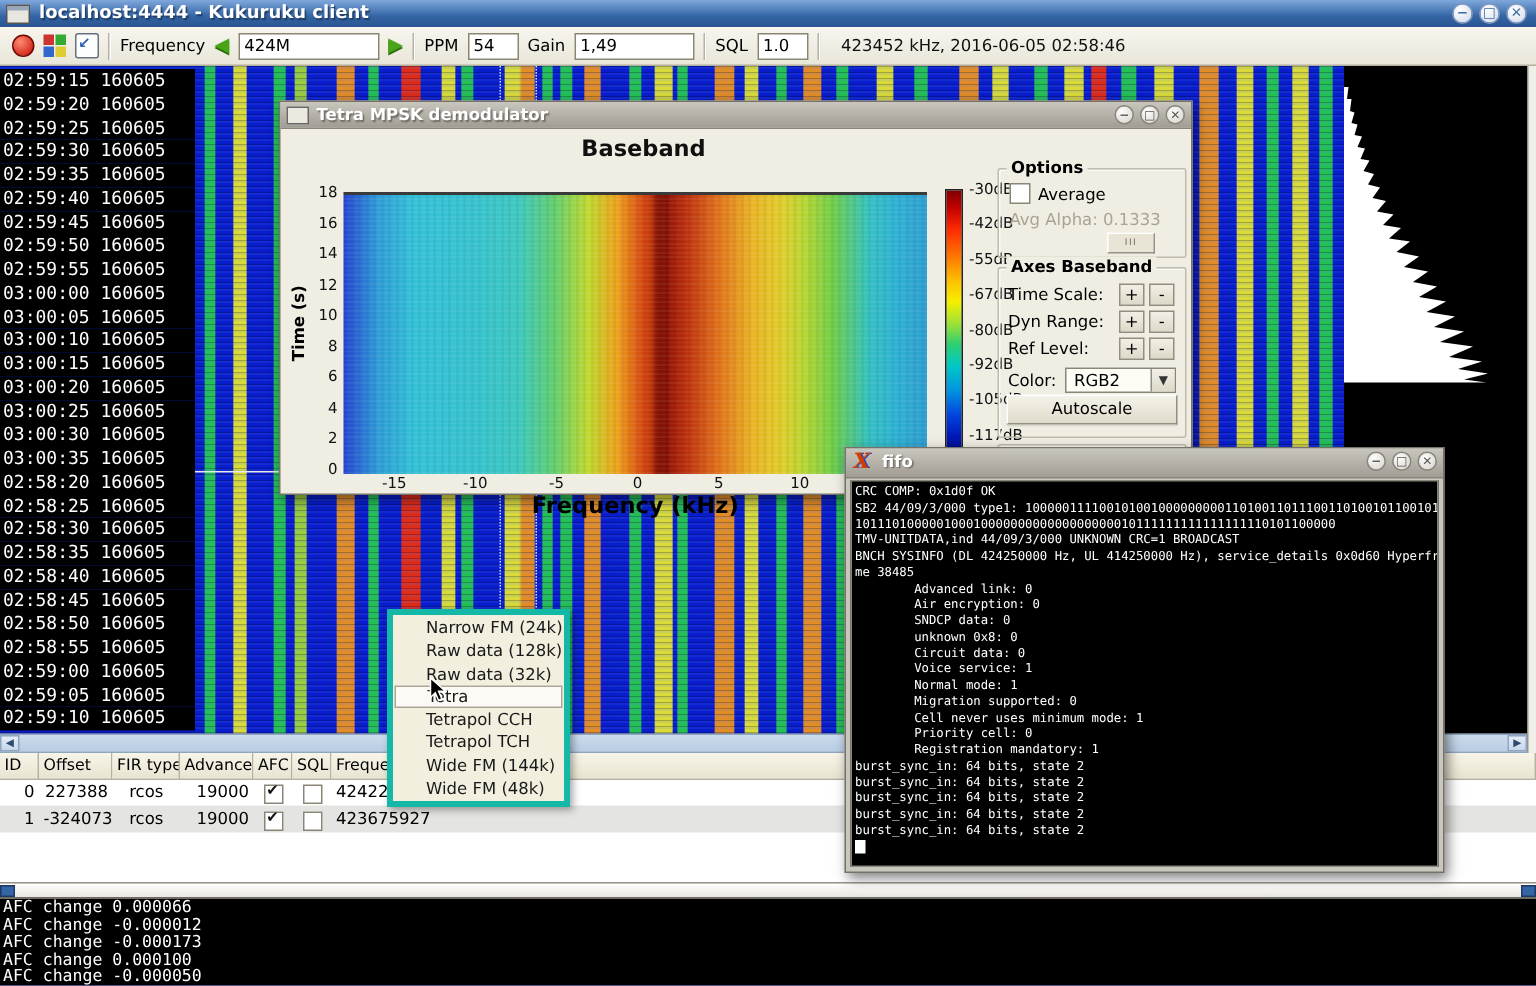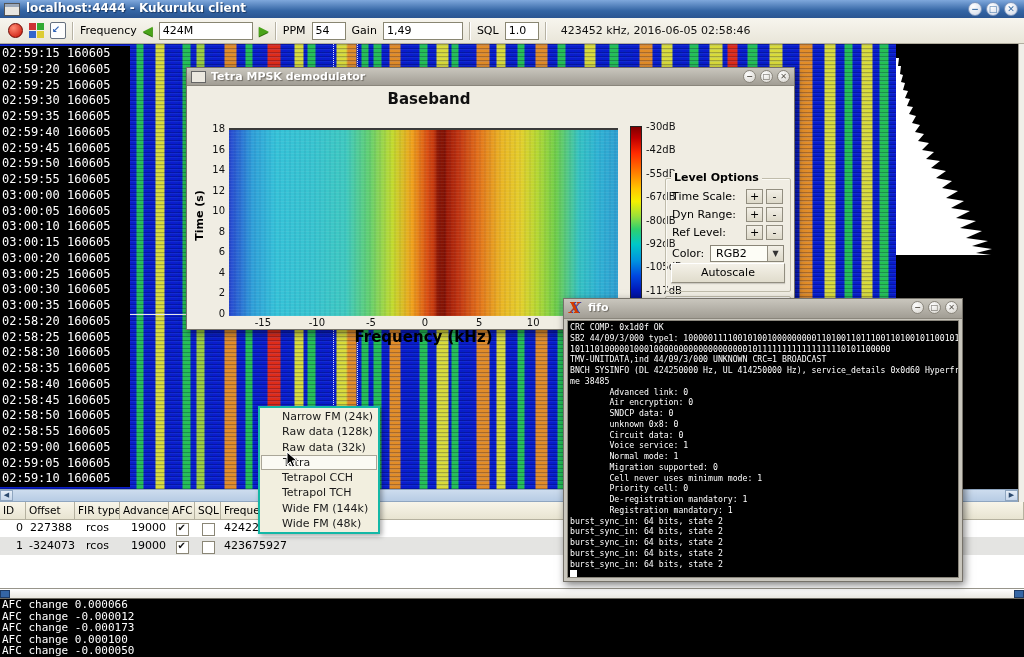--- a/index.html
+++ b/index.html
@@ -154,21 +154,21 @@
 
   
   .fifo{left:563px;top:298px;width:400px;height:284px;z-index:10;box-shadow:2px 3px 8px rgba(0,0,0,.5);border:1px solid #76726a;background:#c9c6bd;box-sizing:border-box;}
   .fifo .gray-tbar{height:20px;}
   .xterm-icon{position:absolute;left:5px;top:2px;font-family:"DejaVu Serif",serif;font-style:italic;font-weight:bold;font-size:14px;color:#d43c00;text-shadow:1px 0 0 #2040c0;line-height:15px;}
   .fifo-content{position:absolute;left:3px;top:21px;width:392px;height:258px;background:#000;border:1px solid #8a867c;box-sizing:border-box;overflow:hidden;padding:1px 2px;}
   .fifo-line{height:10.75px;line-height:10.75px;color:#fff;font-family:"DejaVu Sans Mono",monospace;font-size:8.2px;white-space:pre;}
   .fifo-cursor{width:7px;height:9px;background:#fff;margin-top:1px;}
 
   
-  .ctxmenu{left:258px;top:406px;width:122px;z-index:8;background:#f2efdf;border:2px solid #14b8a6;box-shadow:2px 2px 5px rgba(0,0,0,.35);padding:1px;box-sizing:border-box;}
+  .ctxmenu{left:258px;top:406px;width:122px;z-index:8;background:#f2efdf;border:4px solid #14b8a6;box-shadow:2px 2px 5px rgba(0,0,0,.35);padding:1px;box-sizing:border-box;}
   .menu-item{height:15.25px;line-height:15px;font-size:11px;padding-left:21px;white-space:nowrap;color:#1a1a1a;box-sizing:border-box;}
   .menu-item.hl{background:#fbfaf4;border:1px solid #aaa698;line-height:13px;}
   .mouse-cursor{left:286px;top:451px;z-index:9;}
 </style>
 </head>
 <body>
 
 <div class="app">
 
   <div class="abs titlebar">
@@ -348,22 +348,31 @@
           <div>-55dB</div>
           <div>-67dB</div>
           <div>-80dB</div>
           <div>-92dB</div>
           <div>-105dB</div>
           <div>-117dB</div>
           <div>-130dB</div>
       </div>
 
       <div class="abs opts">
+        <div class="group g1">
+          <div class="legend">Options</div>
+          <div class="avg-row">
+            <div class="avg-cb"></div>
+            <span>Average</span>
+          </div>
+          <div class="avg-alpha">Avg Alpha: 0.1333</div>
+          <div class="slider-btn">III</div>
+        </div>
         <div class="group g2">
-          <div class="legend">Level Options</div>
+          <div class="legend">Axes Baseband</div>
           <div class="axrow" style="top:10px">
             <div class="lab">Time Scale:</div>
             <div class="sq plus">+</div>
             <div class="sq minus">-</div>
           </div>
           <div class="axrow" style="top:28px">
             <div class="lab">Dyn Range:</div>
             <div class="sq plus">+</div>
             <div class="sq minus">-</div>
           </div>
@@ -422,21 +431,20 @@
         <div class="fifo-line">        Advanced link: 0</div>
         <div class="fifo-line">        Air encryption: 0</div>
         <div class="fifo-line">        SNDCP data: 0</div>
         <div class="fifo-line">        unknown 0x8: 0</div>
         <div class="fifo-line">        Circuit data: 0</div>
         <div class="fifo-line">        Voice service: 1</div>
         <div class="fifo-line">        Normal mode: 1</div>
         <div class="fifo-line">        Migration supported: 0</div>
         <div class="fifo-line">        Cell never uses minimum mode: 1</div>
         <div class="fifo-line">        Priority cell: 0</div>
-        <div class="fifo-line">        De-registration mandatory: 1</div>
         <div class="fifo-line">        Registration mandatory: 1</div>
         <div class="fifo-line">burst_sync_in: 64 bits, state 2</div>
         <div class="fifo-line">burst_sync_in: 64 bits, state 2</div>
         <div class="fifo-line">burst_sync_in: 64 bits, state 2</div>
         <div class="fifo-line">burst_sync_in: 64 bits, state 2</div>
         <div class="fifo-line">burst_sync_in: 64 bits, state 2</div>
       <div class="fifo-cursor"></div>
     </div>
   </div>
 

